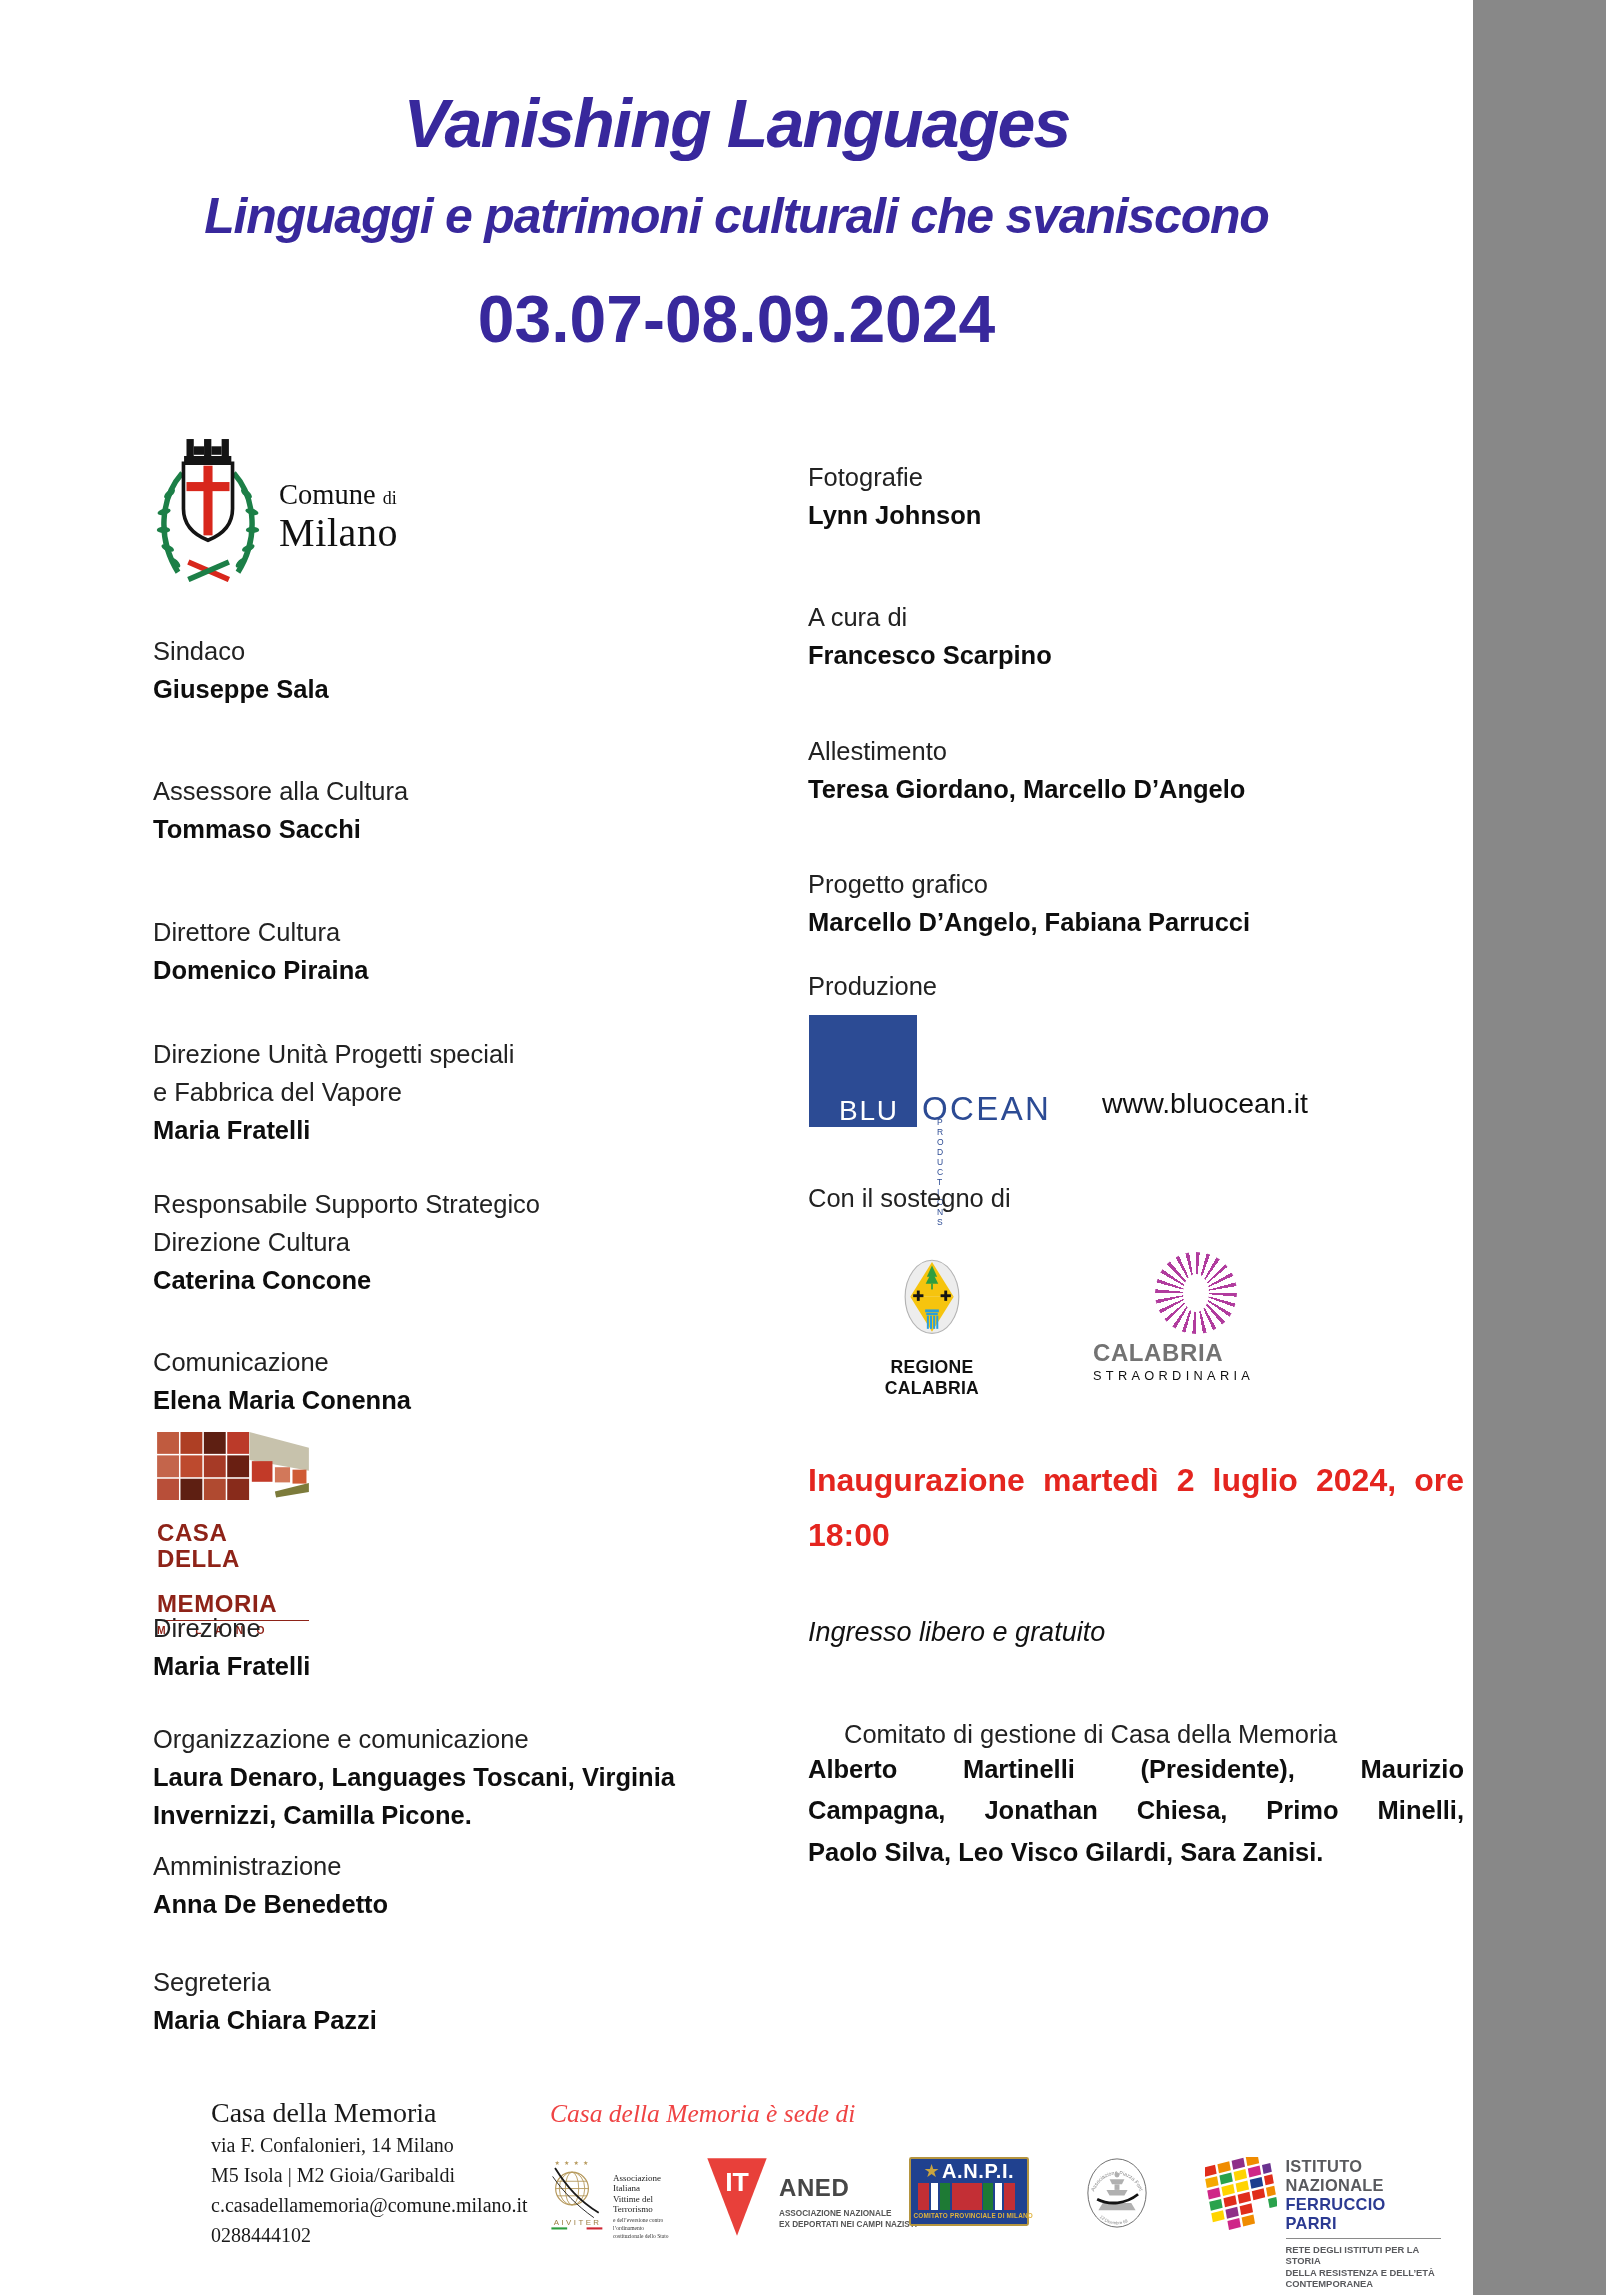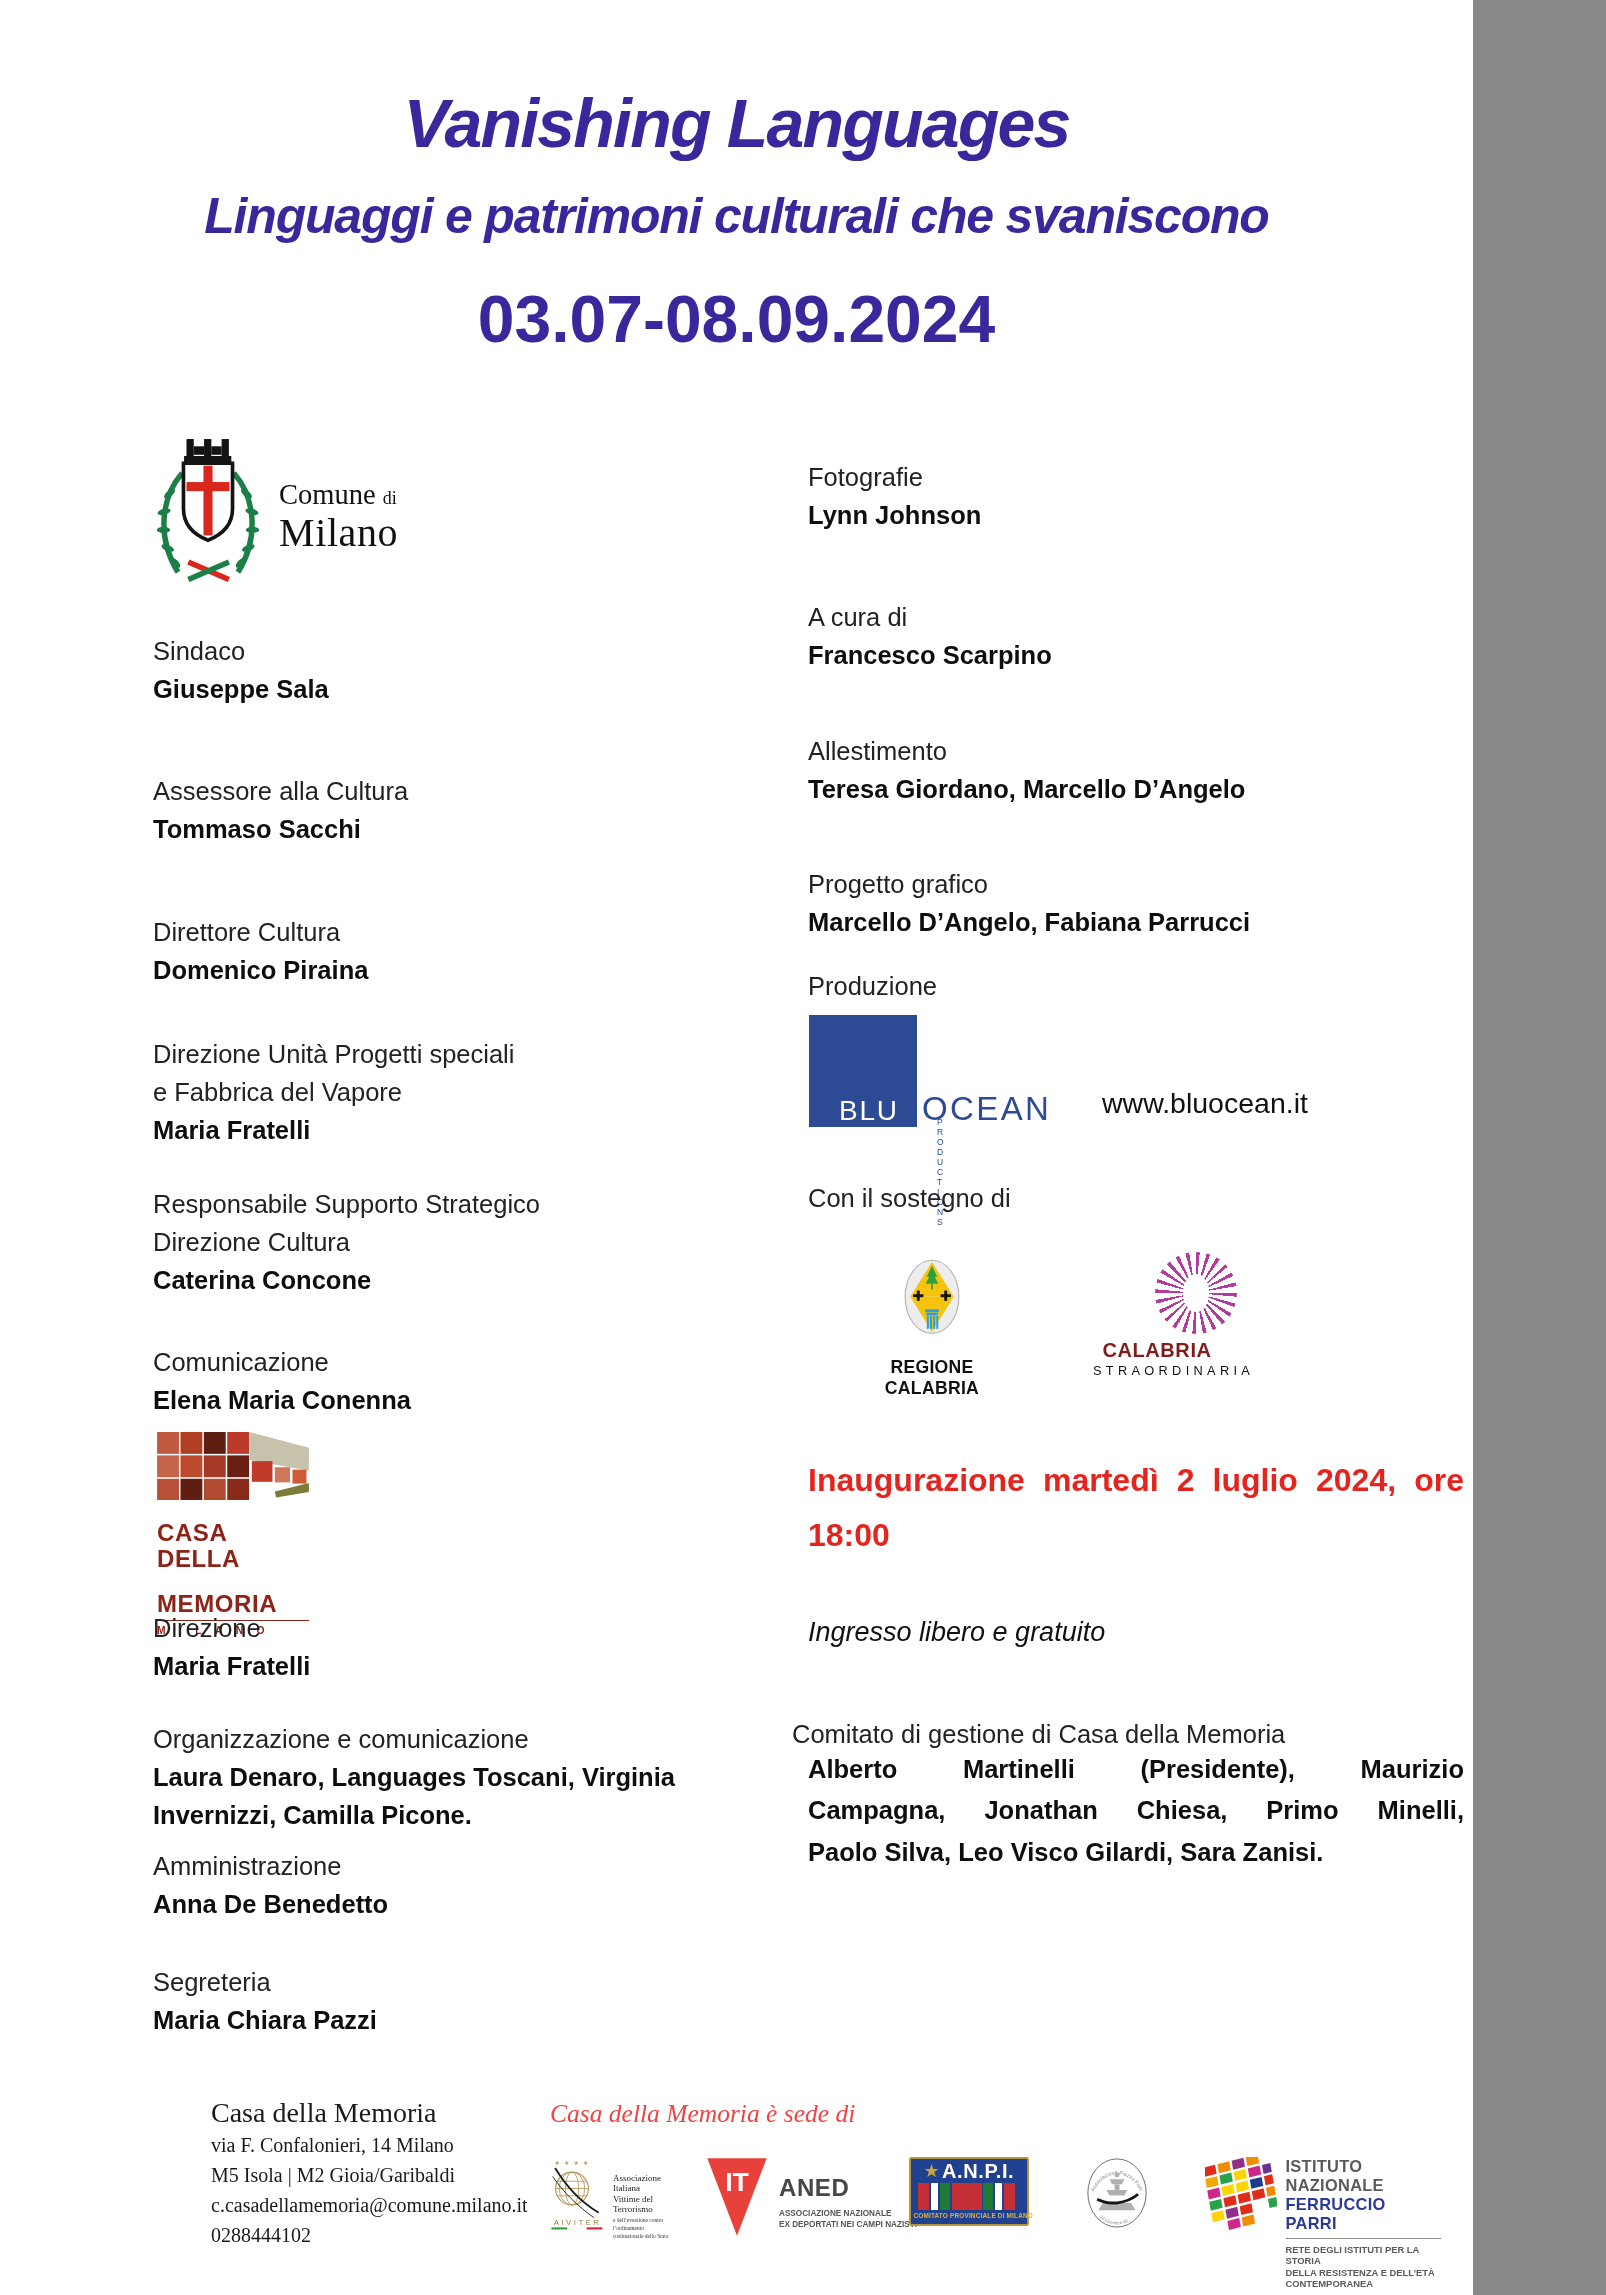--- a/index.html
+++ b/index.html
@@ -36,27 +36,27 @@
   .bo-prod{position:absolute;left:128px;top:102px;color:#2c4b94;font-size:8.5px;letter-spacing:5.5px;font-weight:400;}
   .bo-url{position:absolute;left:293px;top:72px;color:#111;font-size:28.5px;}
   
   .rcal{position:absolute;left:844px;top:1258px;width:176px;text-align:center;}
   .rcal svg{width:66px;height:80px;}
   .rcal-cap{margin-top:17px;font-size:17.6px;font-weight:700;color:#111;letter-spacing:0.3px;}
   .cstra{position:absolute;left:1093px;top:1252px;width:128px;text-align:center;}
   .burst{position:relative;width:82px;height:82px;margin-left:62px;border-radius:50%;
          background:repeating-conic-gradient(#b13c9e 0deg 5.2deg, rgba(0,0,0,0) 5.2deg 15deg);}
   .burst .hole{position:absolute;left:50%;top:50%;width:25.5px;height:38px;margin:-19px 0 0 -12.8px;background:#fff;border-radius:50%;}
-  .cstra-n{margin-top:4.9px;font-size:20px;font-weight:800;color:#7f1d1d;letter-spacing:0.6px;}
+  .cstra-n{margin-top:4.9px;font-size:24px;font-weight:800;color:#737373;letter-spacing:0.6px;}
   .cstra-s{margin-top:1.2px;font-size:12.8px;font-weight:500;color:#111;letter-spacing:4.3px;}
   
   .inaug{position:absolute;left:808px;width:656px;color:#e4251f;font-size:32px;font-weight:700;}
   .jl{text-align:justify;text-align-last:justify;}
   .ingresso{position:absolute;left:808px;top:1617px;font-size:27px;font-style:italic;color:#111;}
-  .com-label{position:absolute;left:792px;top:1720px;font-size:25.5px;color:#222;}
+  .com-label{position:absolute;left:844px;top:1720px;font-size:25.5px;color:#222;}
   .com-line{position:absolute;left:808px;width:656px;font-size:25.5px;font-weight:700;color:#0e0e0e;}
   
   .faddr{position:absolute;left:211px;top:2096px;font-family:"Liberation Serif", serif;color:#1a1a1a;}
   .faddr .fa-name{font-size:28px;line-height:34px;}
   .faddr .fa-line{font-size:20px;line-height:30px;}
   .sededi{position:absolute;left:550px;top:2099px;font-family:"Liberation Serif", serif;font-style:italic;font-size:25.5px;color:#ef4444;}
   .flogo{position:absolute;top:2157px;}
   .aiviter{left:550px;display:flex;}
   .aiviter svg{width:58px;height:74px;}
   .aiv-txt{margin-left:4.9px;margin-top:16px;font-family:"Liberation Serif", serif;color:#222;}

